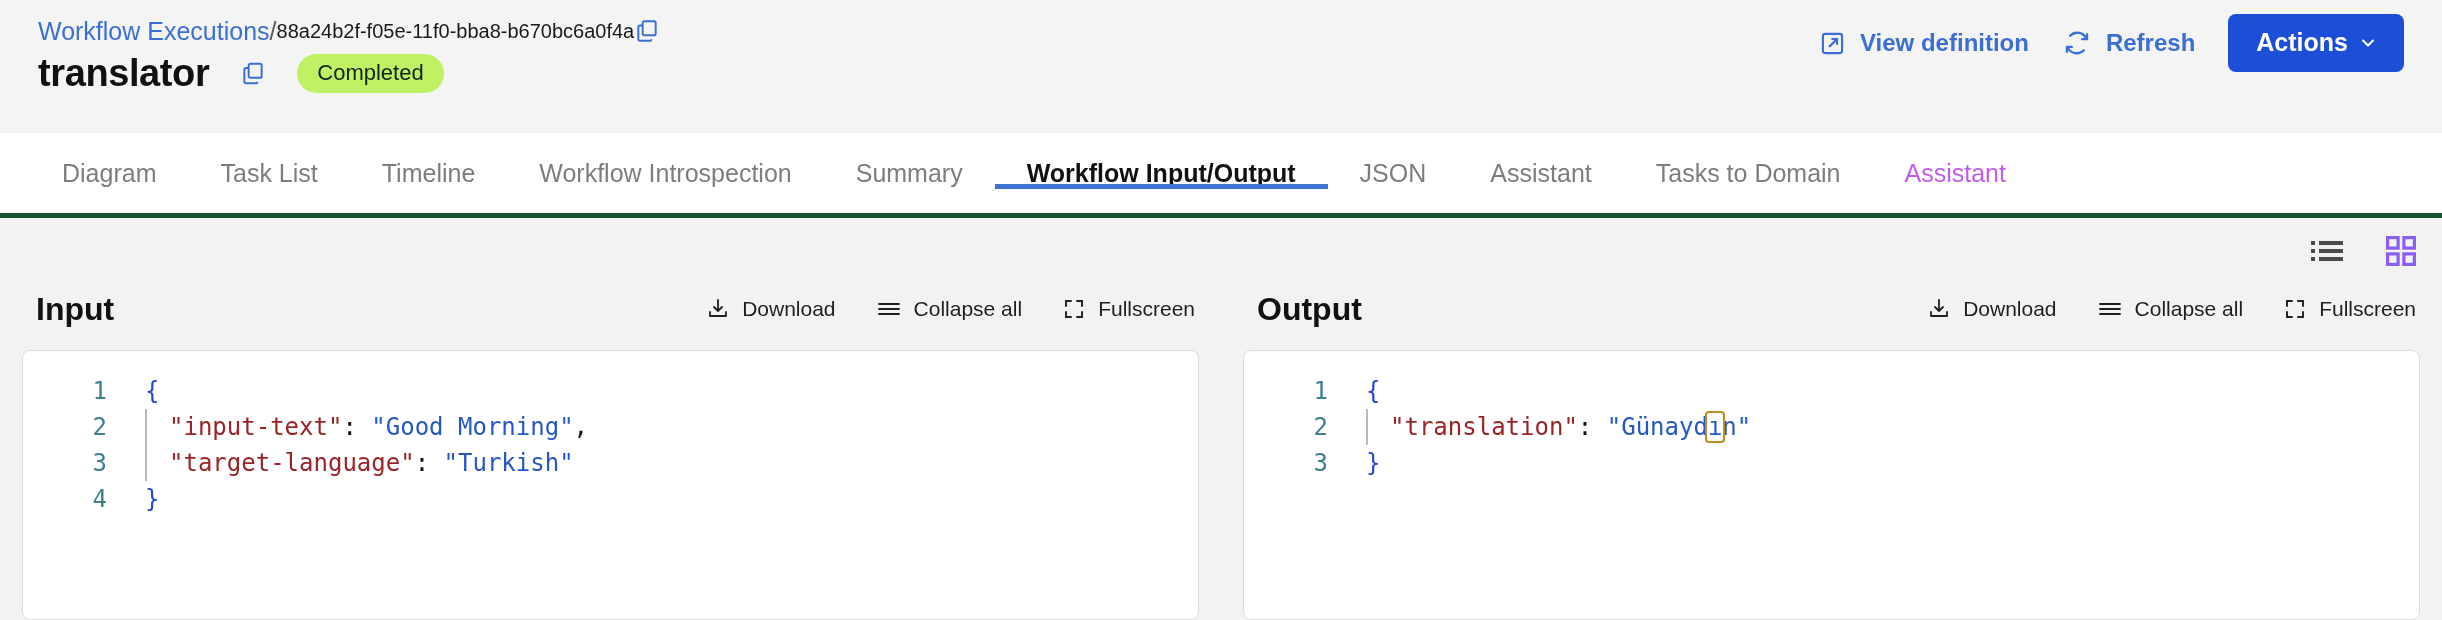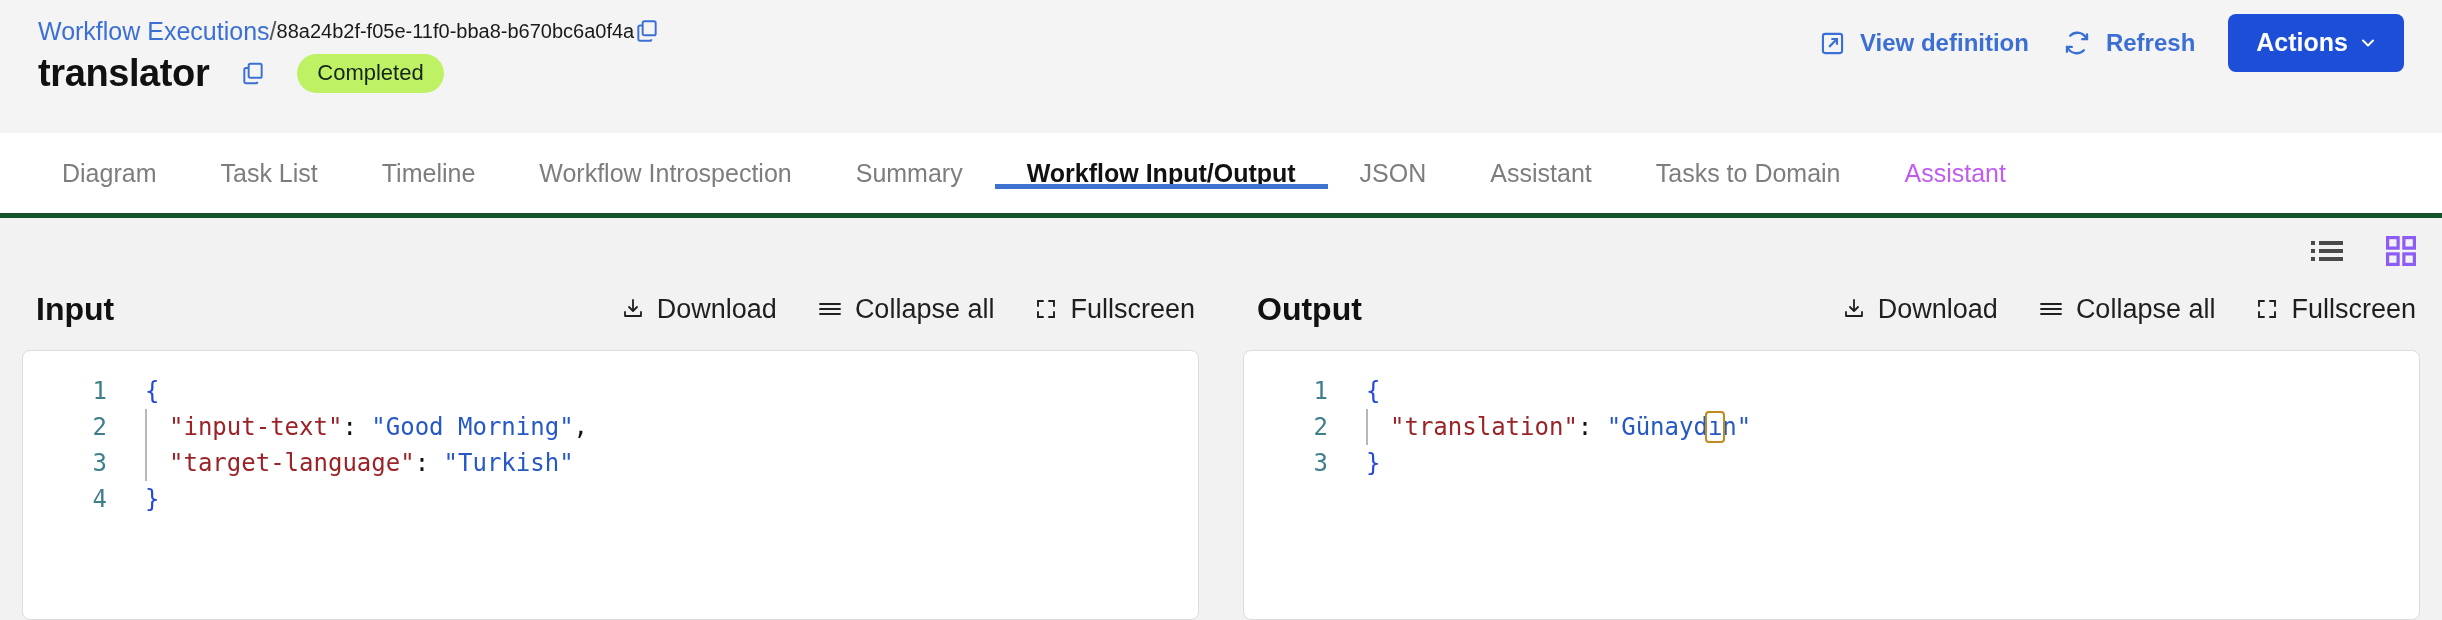--- a/index.html
+++ b/index.html
@@ -202,21 +202,21 @@
   .panel-tools {
     margin-left: auto;
     display: flex;
     align-items: center;
     gap: 40px;
   }
   .tool-btn {
     display: flex;
     align-items: center;
     gap: 12px;
-    font-size: 27px;
+    font-size: 21px;
     color: #1f1f1f;
     background: none;
     border: none;
     cursor: pointer;
     font-family: inherit;
     white-space: nowrap;
   }
 
   .code-box {
     margin-top: 14px;

